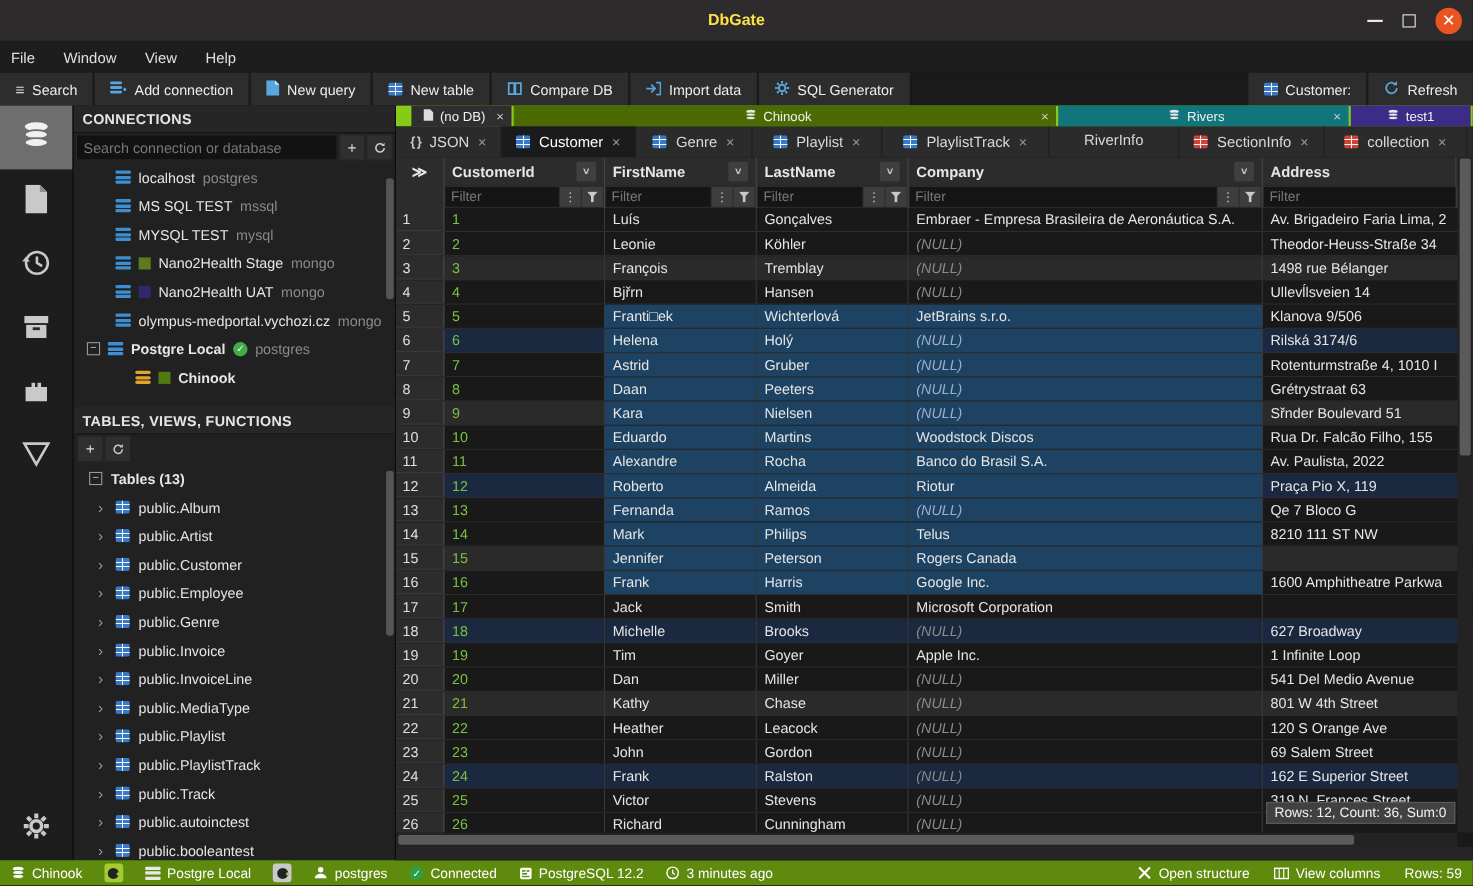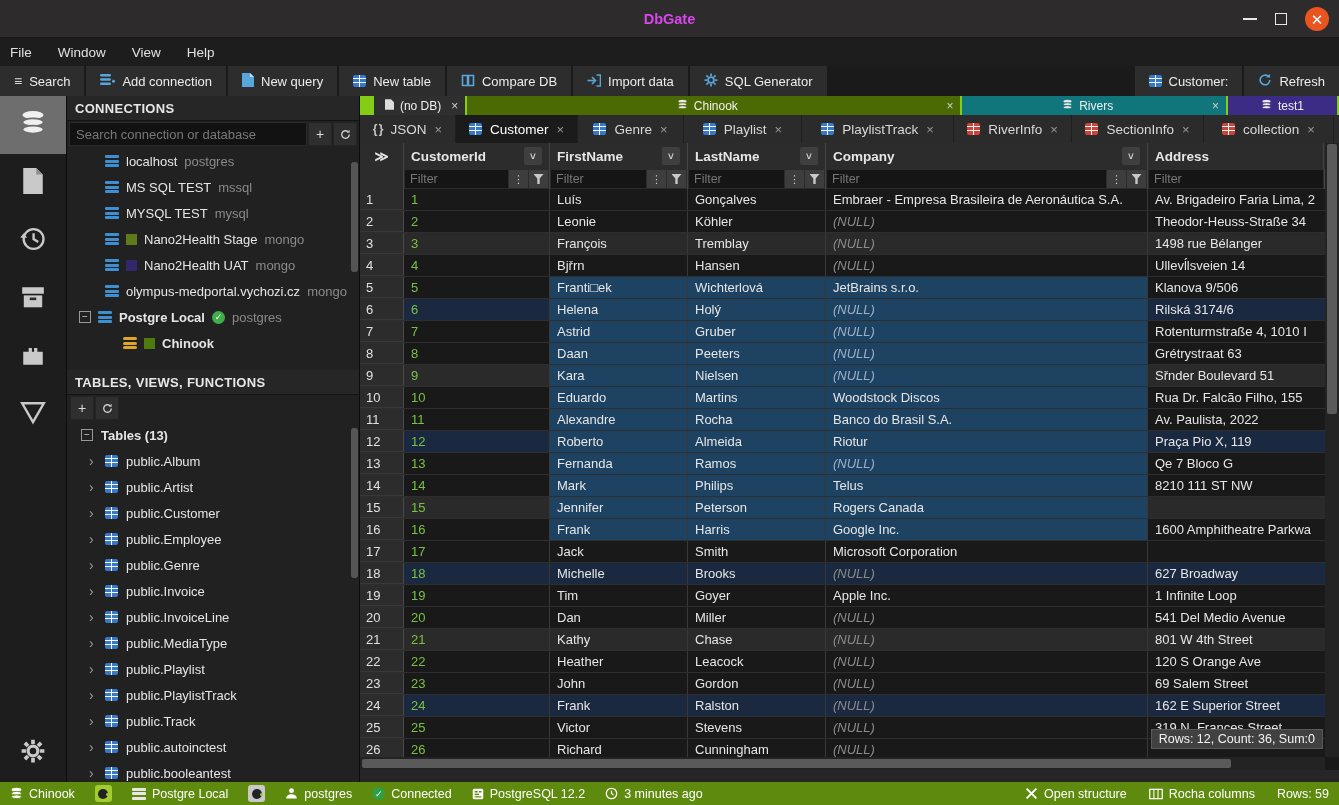--- a/index.html
+++ b/index.html
@@ -3,21 +3,21 @@
 <meta charset="utf-8">
 <style>
   * { box-sizing: border-box; margin: 0; padding: 0; }
   html,body { width:1339px; height:805px; overflow:hidden; background:#111;
     font-family:"Liberation Sans", sans-serif; color:#e6e6e6; }
   #app { width:1339px; height:805px; display:flex; flex-direction:column; }
 
   
   .titlebar { height:38px; background:#2d2b2b; display:flex; align-items:center;
     justify-content:center; position:relative; flex:none; border-bottom:1px solid #1a1a1a;}
-  .titlebar .title { font-weight:bold; font-size:14.5px; color:#d946ef; }
+  .titlebar .title { font-weight:bold; font-size:14.5px; color:#fde047; }
   .win-controls { position:absolute; right:10px; top:0; height:38px; display:flex; align-items:center; gap:18px;}
   .wc-min { width:14px; height:2px; background:#e8e8e8; }
   .wc-max { width:12px; height:12px; border:1.5px solid #e8e8e8; }
   .wc-close { width:24px; height:24px; border-radius:50%; background:#e95420; color:#fff;
     display:flex; align-items:center; justify-content:center; font-size:15px; line-height:1;}
 
   
   .menubar { height:28px; background:#1d1d1d; display:flex; align-items:center;
     padding-left:10px; gap:26px; font-size:13.5px; color:#e0e0e0; flex:none;}
 
@@ -551,21 +551,21 @@
           <div class="tab" style="width: 118px;">
             <span class="tbl-ic"></span>
             <span>Playlist</span>
             <span class="x">×</span>
           </div>
           <div class="tab" style="width: 152px;">
             <span class="tbl-ic"></span>
             <span>PlaylistTrack</span>
             <span class="x">×</span>
           </div>
-          <div class="tab" style="width: 118px;">
+          <div class="tab" style="width: 118px; flex-direction: column;">
             <span class="tbl-ic red"></span>
             <span>RiverInfo</span>
             <span class="x">×</span>
           </div>
           <div class="tab" style="width: 132px;">
             <span class="tbl-ic red"></span>
             <span>SectionInfo</span>
             <span class="x">×</span>
           </div>
           <div class="tab" style="width: 130px;">
@@ -920,20 +920,20 @@
               <path d="M14 2L2 14"></path>
             </g>
           </svg>
         <span>Open structure</span>
       </span>
       <span class="sb-item">
         <svg width="14" height="12" viewBox="0 0 18 14">
             <rect x="1" y="1" width="16" height="12" fill="none" stroke="#fff" stroke-width="1.6"></rect>
             <path d="M6.3 1v12M11.6 1v12" stroke="#fff" stroke-width="1.4"></path>
           </svg>
-        <span>Rocha columns</span>
+        <span>View columns</span>
       </span>
       <span class="sb-item">
         <span>Rows: 59</span>
       </span>
     </span>
   </div>
 </div>
 
 </body></html>

